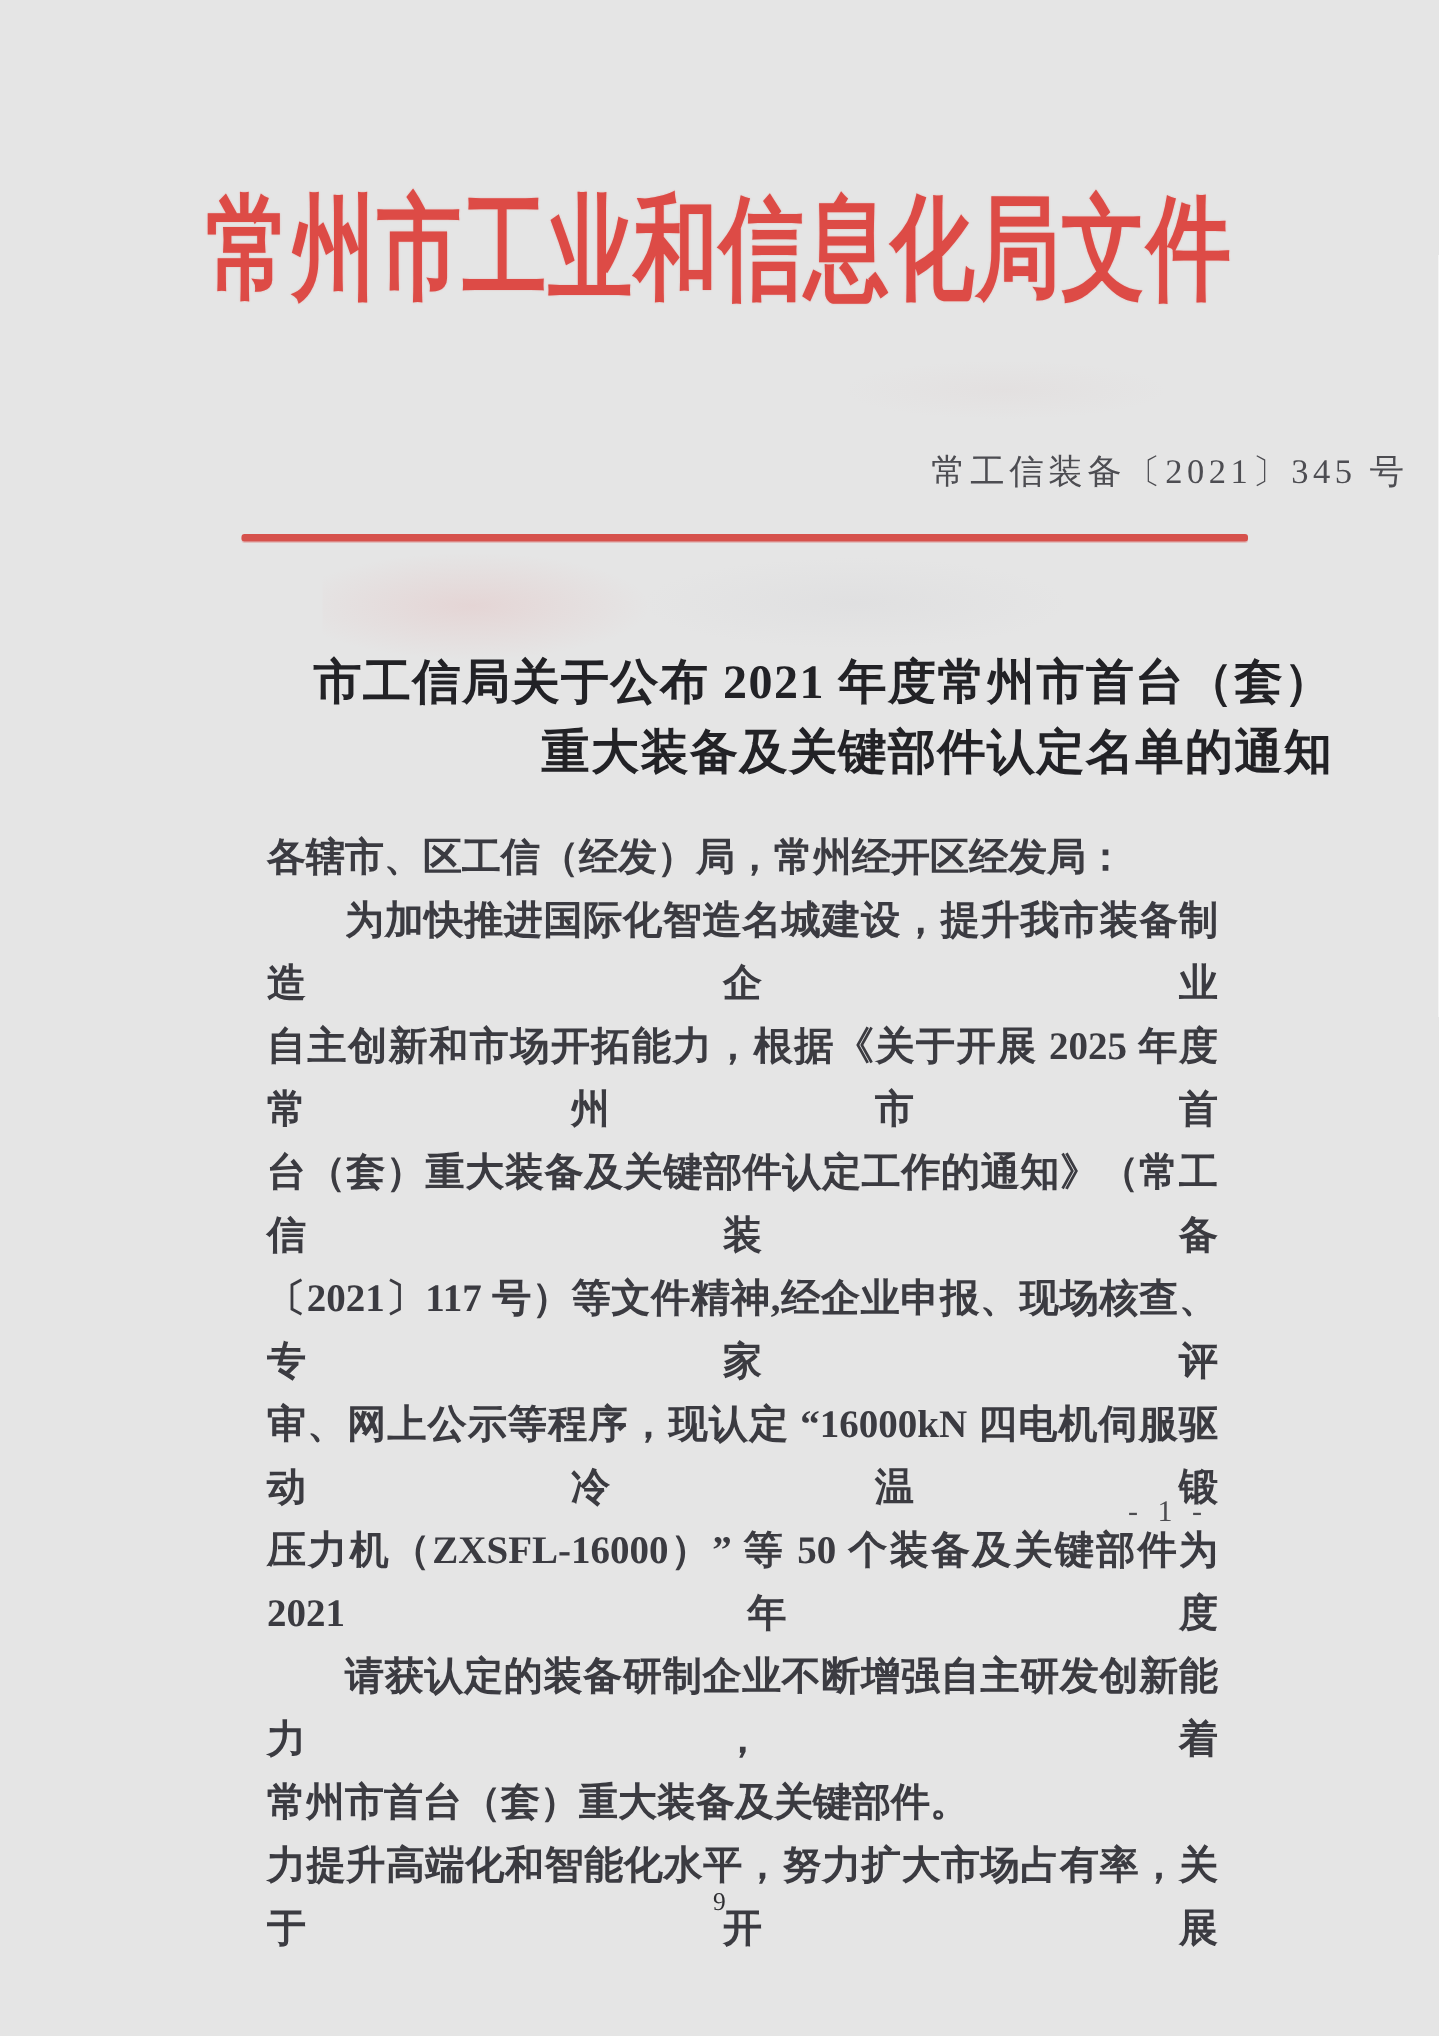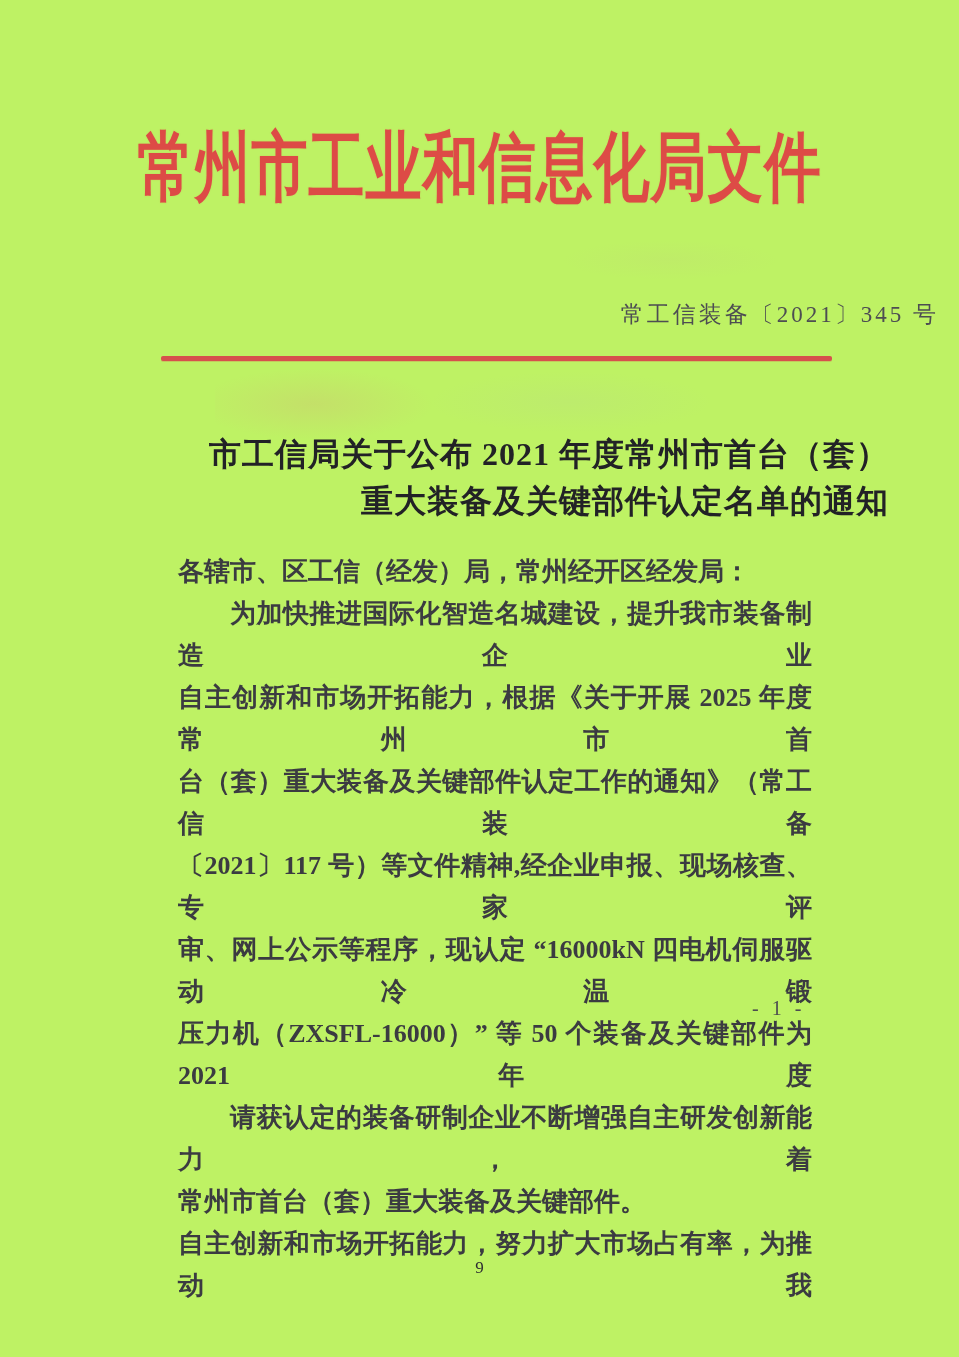--- a/index.html
+++ b/index.html
@@ -3,21 +3,21 @@
 <meta charset="utf-8">
 <style>
   * { margin: 0; padding: 0; box-sizing: border-box; }
   html, body { background: #ffffff; }
   body { font-family: "Liberation Serif", "DejaVu Serif", serif; }
 
   .page {
     position: relative;
     width: 959px;
     height: 1357px;
-    background: #bef264;
+    background: #e5e5e5;
     overflow: hidden;
   }
 
   
   .smudge { position: absolute; pointer-events: none; }
   .smudge-seal {
     left: 215px; top: 368px; width: 220px; height: 72px;
     background: radial-gradient(ellipse at 45% 50%, rgba(226,130,130,0.16), rgba(226,130,130,0.0) 70%);
   }
   .smudge-gray {
@@ -133,20 +133,20 @@
   <div class="body-text">
     <span class="body-line">各辖市、区工信（经发）局，常州经开区经发局：</span>
     <span class="body-line indent jfull">为加快推进国际化智造名城建设，提升我市装备制造企业</span>
     <span class="body-line jfull">自主创新和市场开拓能力，根据《关于开展 2025 年度常州市首</span>
     <span class="body-line jfull">台（套）重大装备及关键部件认定工作的通知》（常工信装备</span>
     <span class="body-line jfull">〔2021〕117 号）等文件精神,经企业申报、现场核查、专家评</span>
     <span class="body-line jfull">审、网上公示等程序，现认定 “16000kN 四电机伺服驱动冷温锻</span>
     <span class="body-line jfull">压力机（ZXSFL-16000）” 等 50 个装备及关键部件为 2021 年度</span>
     <span class="body-line indent jfull">请获认定的装备研制企业不断增强自主研发创新能力，着</span>
     <span class="body-line">常州市首台（套）重大装备及关键部件。</span>
-    <span class="body-line jfull">自主创新和市场开拓能力，努力扩大市场占有率，为推动我</span>
+    <span class="body-line jfull">力提升高端化和智能化水平，努力扩大市场占有率，关于开展</span>
   </div>
 
   <div class="page-num">- 1 -</div>
 
   <div class="sheet-num">9</div>
 
 </div>
 
 </body></html>

